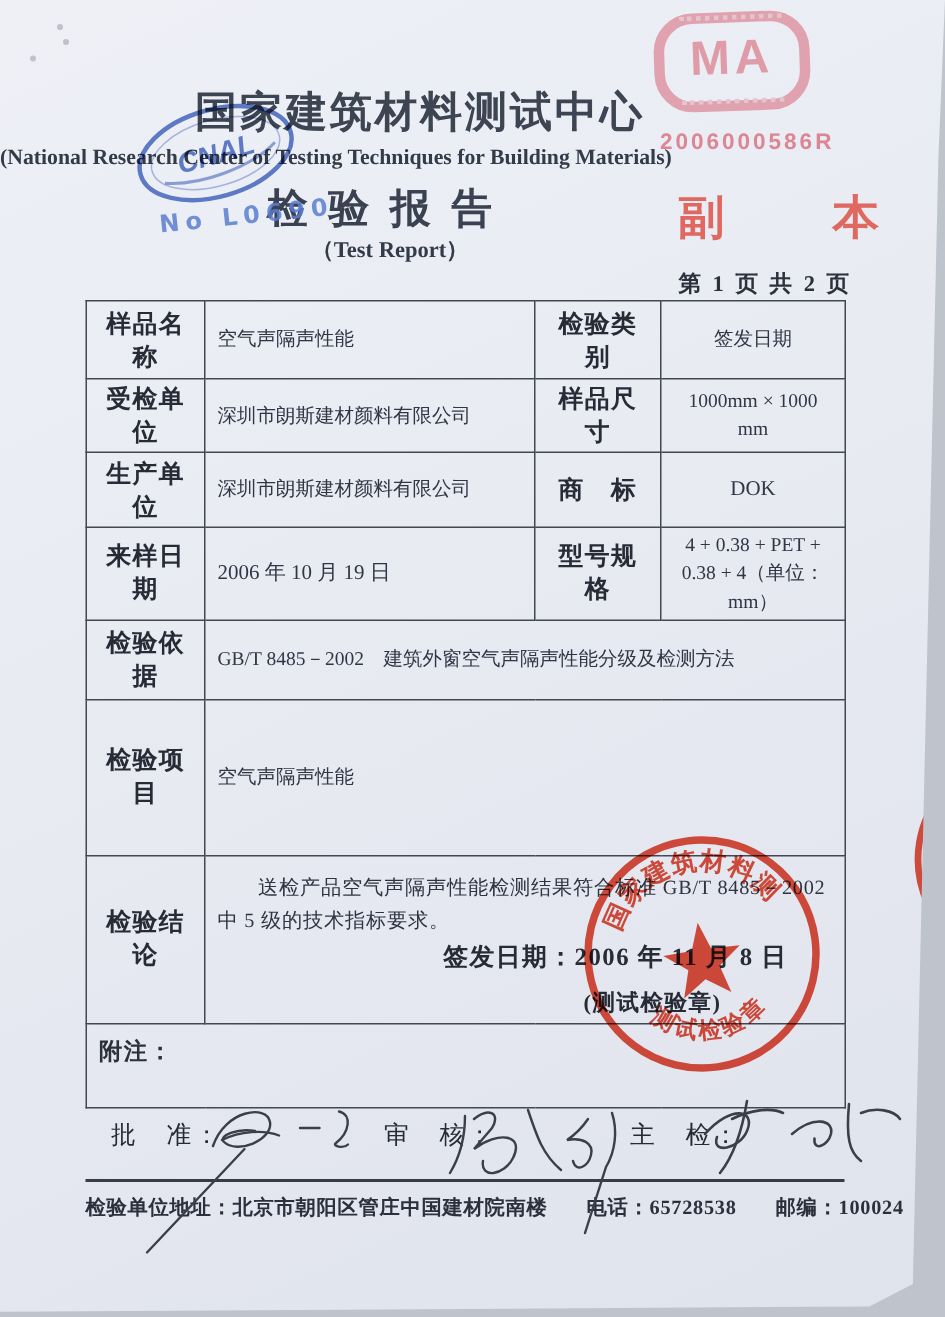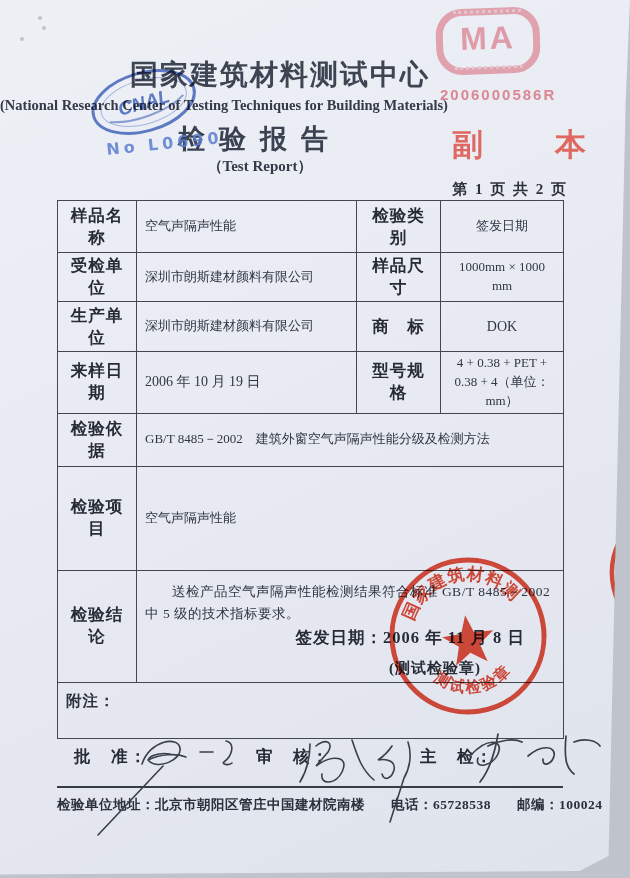--- a/index.html
+++ b/index.html
@@ -95,21 +95,21 @@
     position:absolute;right:38px;top:56px;
     font-size:16.5px;font-weight:bold;letter-spacing:1px;color:#262b36;white-space:nowrap;
   }
   .seal-note{
     position:absolute;right:82px;top:88px;
     font-size:15px;font-weight:bold;letter-spacing:1px;color:#262b36;
   }
   .notes-cell{vertical-align:top !important;}
   .notes-label{font-size:15.5px;font-weight:bold;letter-spacing:1px;padding-top:6px;display:inline-block;}
   
-  .sig-label{font-size:16.5px;font-weight:bold;letter-spacing:2px;color:#262b36;z-index:3;}
+  .sig-label{font-size:16.5px;font-weight:normal;letter-spacing:2px;color:#262b36;z-index:3;}
   .sig-approve-label{left:74px;top:746px;}
   .sig-review-label{left:256px;top:746px;}
   .sig-chief-label{left:420px;top:746px;}
   .sig-svg{z-index:4;overflow:visible !important;}
   .rule{
     left:57px;top:786px;width:506px;height:0;
     border-top:2px solid #383c45;
   }
   .address-row{
     left:57px;top:796px;width:520px;font-size:13.5px;font-weight:bold;

